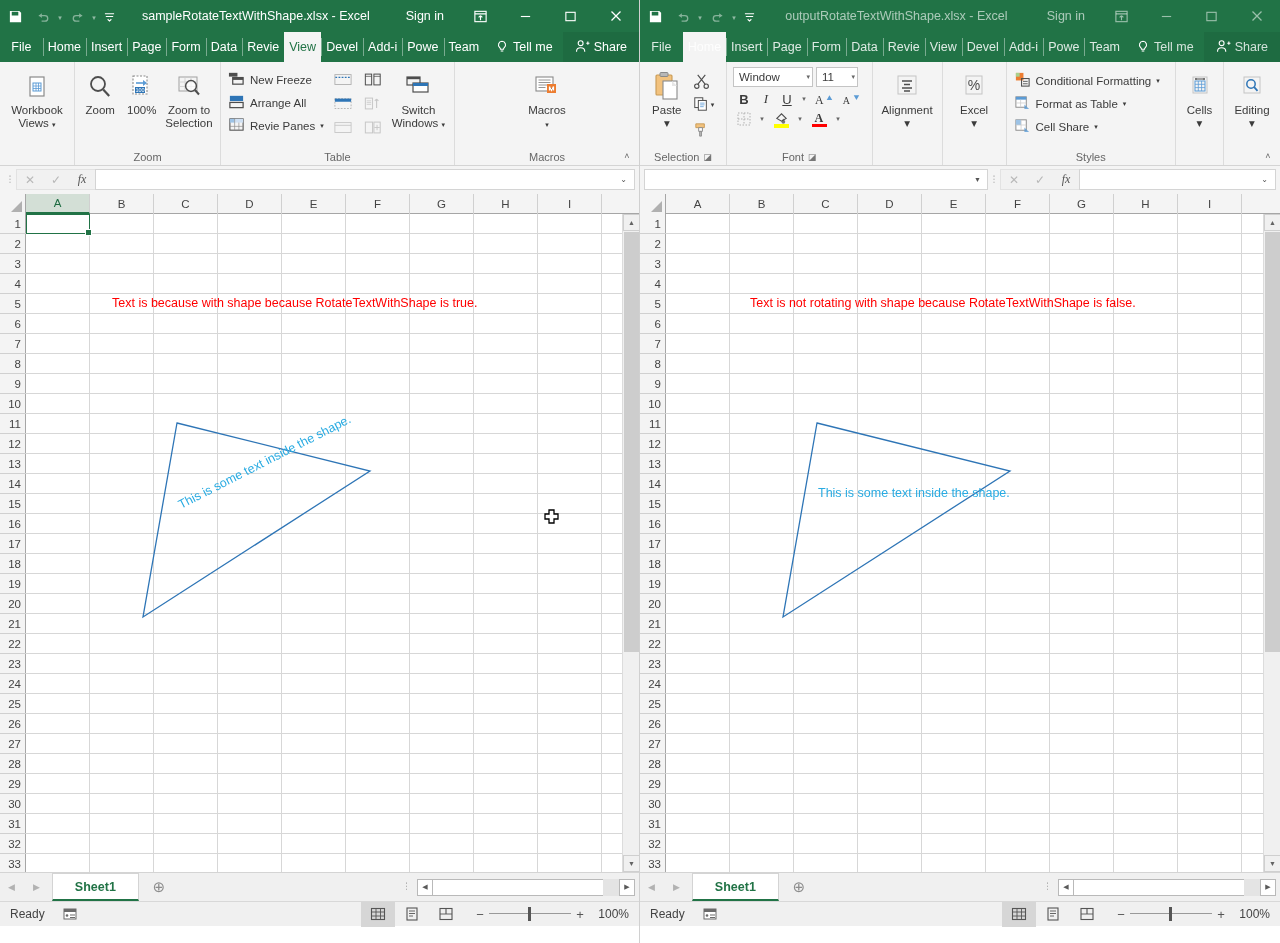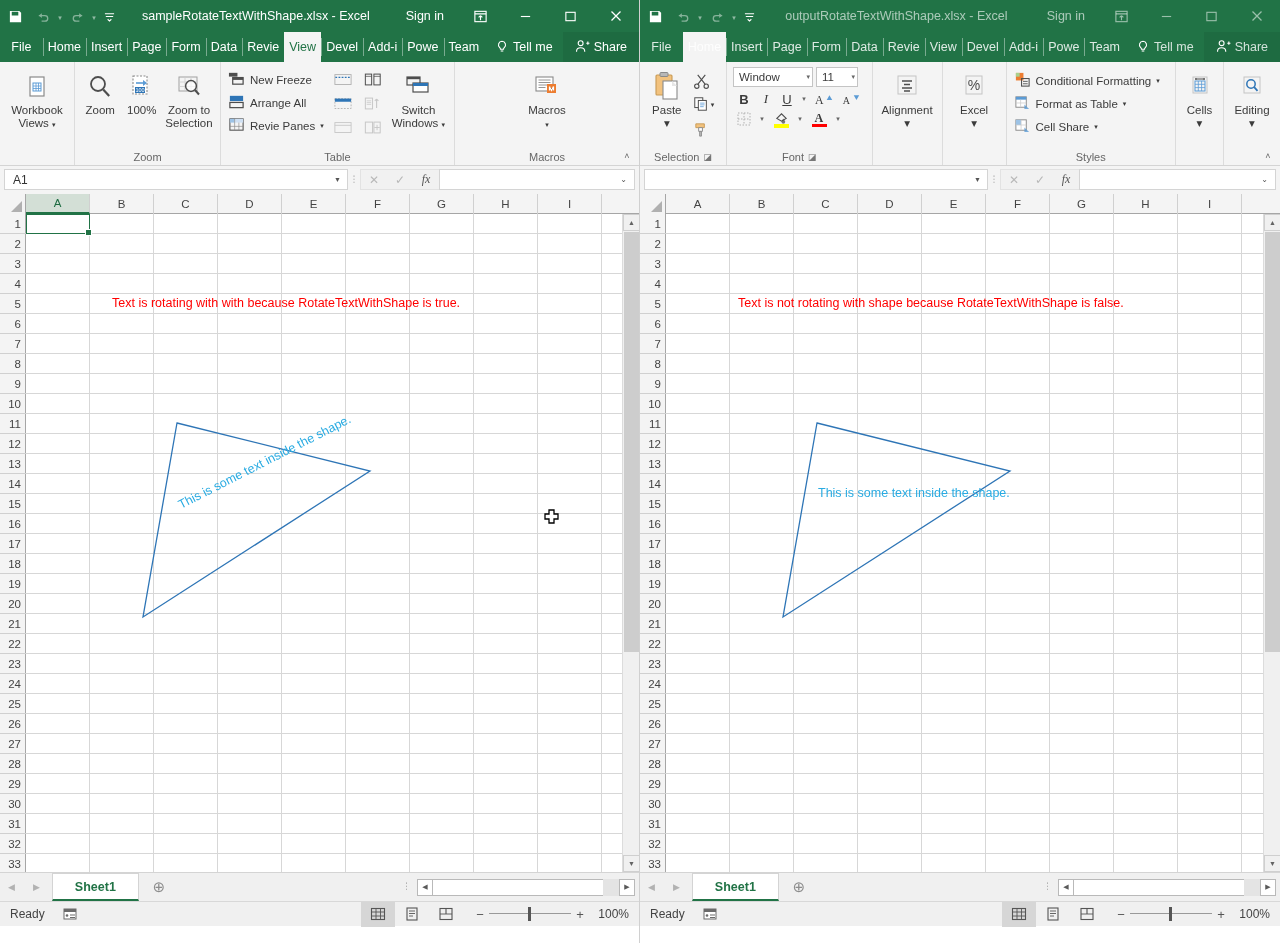--- a/index.html
+++ b/index.html
@@ -524,24 +524,20 @@
             <span class="lbl">Macros<br><span class="carr">▾</span></span>
           </div>
         </div>
         <div class="rgroup-label">Macros</div>
       </div>
 
       <div class="collapse-ribbon">˄</div>
     </div>
 
     <div class="fbar">
-      <div class="namebox">
-        <span class="nb-val">A1</span>
-        <span class="nb-caret">▼</span>
-      </div>
       <div class="fbar-dots">⋮</div>
       <div class="fbtns">
         <div class="fbtn">✕</div>
         <div class="fbtn">✓</div>
         <div class="fbtn fx">fx</div>
       </div>
       <div class="fline">
         <span class="fl-val"></span>
         <span class="fl-caret">⌄</span>
       </div>
@@ -630,21 +626,21 @@
           <div class="hline" style="top: 19px;"></div>
           <div class="vline" style="left: 575px;"></div>
           <div class="vline" style="left: 511px;"></div>
           <div class="vline" style="left: 447px;"></div>
           <div class="vline" style="left: 383px;"></div>
           <div class="vline" style="left: 319px;"></div>
           <div class="vline" style="left: 255px;"></div>
           <div class="vline" style="left: 191px;"></div>
           <div class="vline" style="left: 127px;"></div>
           <div class="vline" style="left: 63px;"></div>
-        <div class="redtext" style="left:86px; top:82px;">Text is rotating with with because RotateTextWithShape is true.</div>
+        <div class="redtext" style="left:86px; top:82px;">Text is because with shape because RotateTextWithShape is true.</div>
         <svg class="shapesvg" width="600" height="660">
           <polygon points="151,209 344,257 117,403" fill="none" stroke="#2e75b6" stroke-width="1.3"></polygon>
           <text class="shapetext" x="155" y="295" transform="rotate(-27 155 295)">This is some text inside the shape.</text>
         </svg>
       <div class="selbox" style="left: 0px; top: 0px; width: 64px; height: 20px;"></div>
         </div>
       <div class="vscroll">
         <div class="vsb-up">▲</div>
         <div class="vsb-thumb" style="top:18px; height:420px;"></div>
         <div class="vsb-down">▼</div>
@@ -1127,21 +1123,21 @@
           <div class="hline" style="top: 19px;"></div>
           <div class="vline" style="left: 575px;"></div>
           <div class="vline" style="left: 511px;"></div>
           <div class="vline" style="left: 447px;"></div>
           <div class="vline" style="left: 383px;"></div>
           <div class="vline" style="left: 319px;"></div>
           <div class="vline" style="left: 255px;"></div>
           <div class="vline" style="left: 191px;"></div>
           <div class="vline" style="left: 127px;"></div>
           <div class="vline" style="left: 63px;"></div>
-        <div class="redtext" style="left:72px; top:82px;">Text is not rotating with shape because RotateTextWithShape is false.</div>
+        <div class="redtext" style="left:84px; top:82px;">Text is not rotating with shape because RotateTextWithShape is false.</div>
         <svg class="shapesvg" width="600" height="660">
           <polygon points="151,209 344,257 117,403" fill="none" stroke="#2e75b6" stroke-width="1.3"></polygon>
           <text class="shapetext" x="152" y="283">This is some text inside the shape.</text>
         </svg>
       </div>
       <div class="vscroll">
         <div class="vsb-up">▲</div>
         <div class="vsb-thumb" style="top:18px; height:420px;"></div>
         <div class="vsb-down">▼</div>
       </div>

